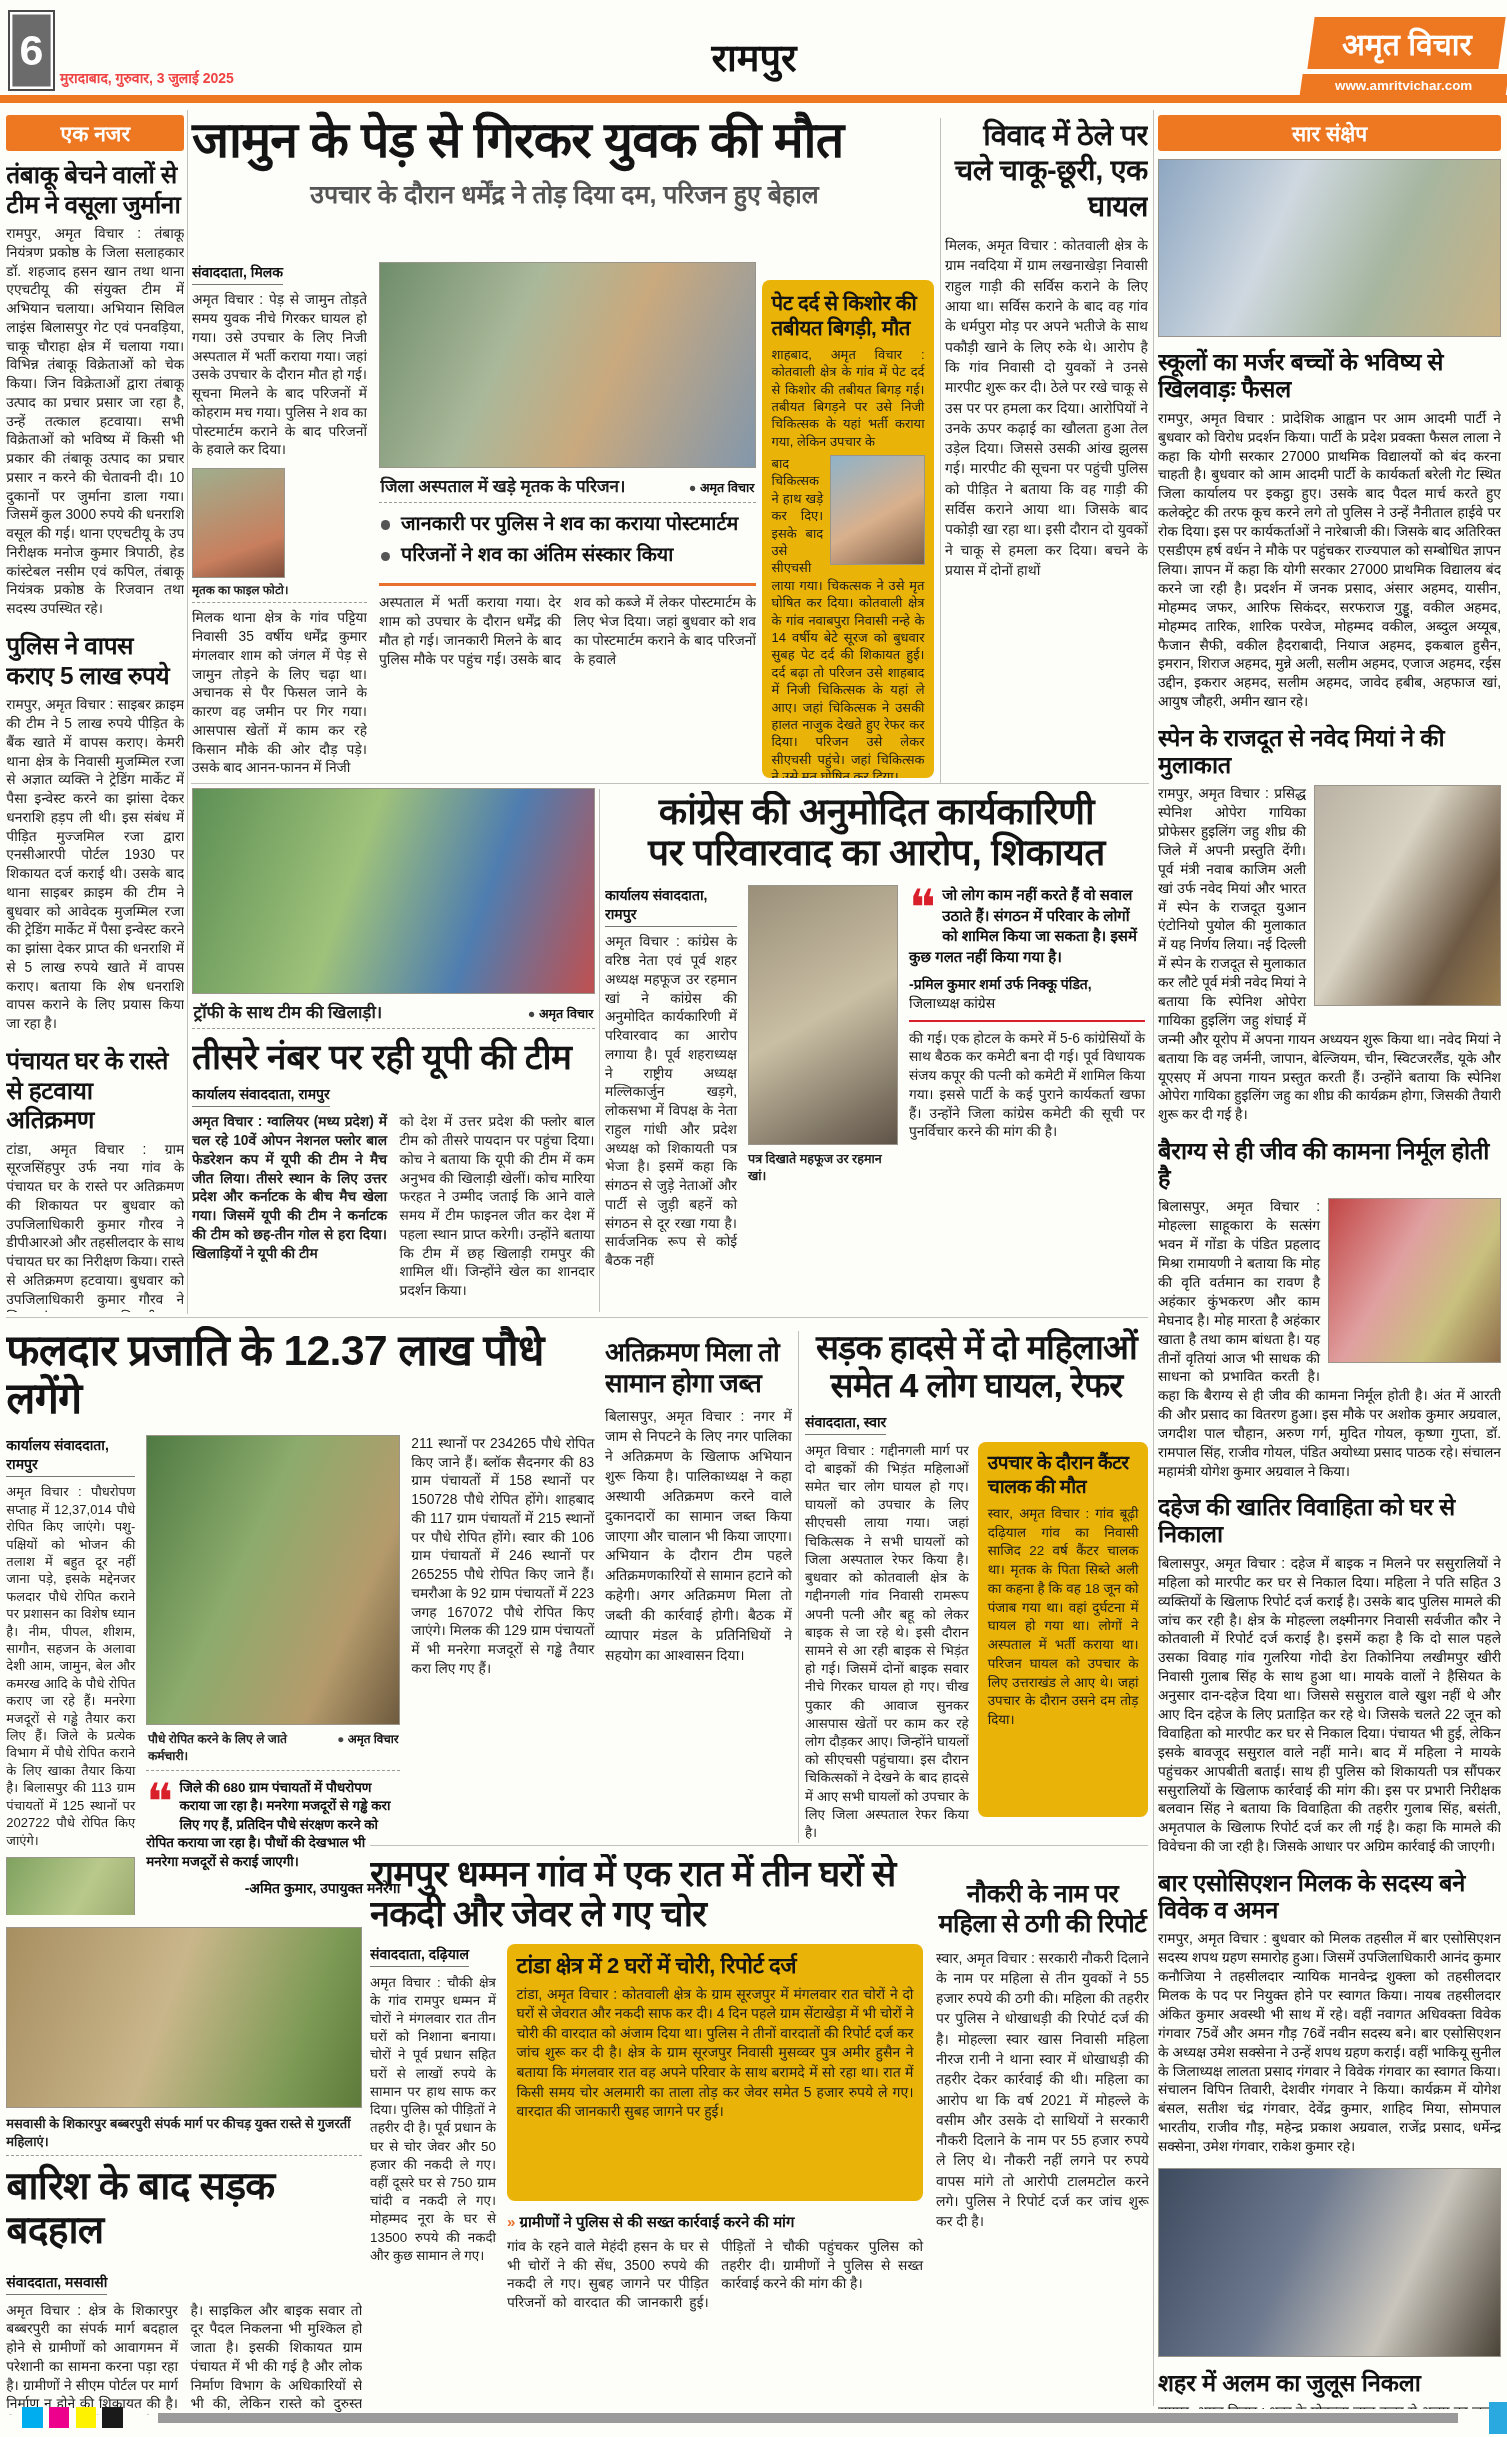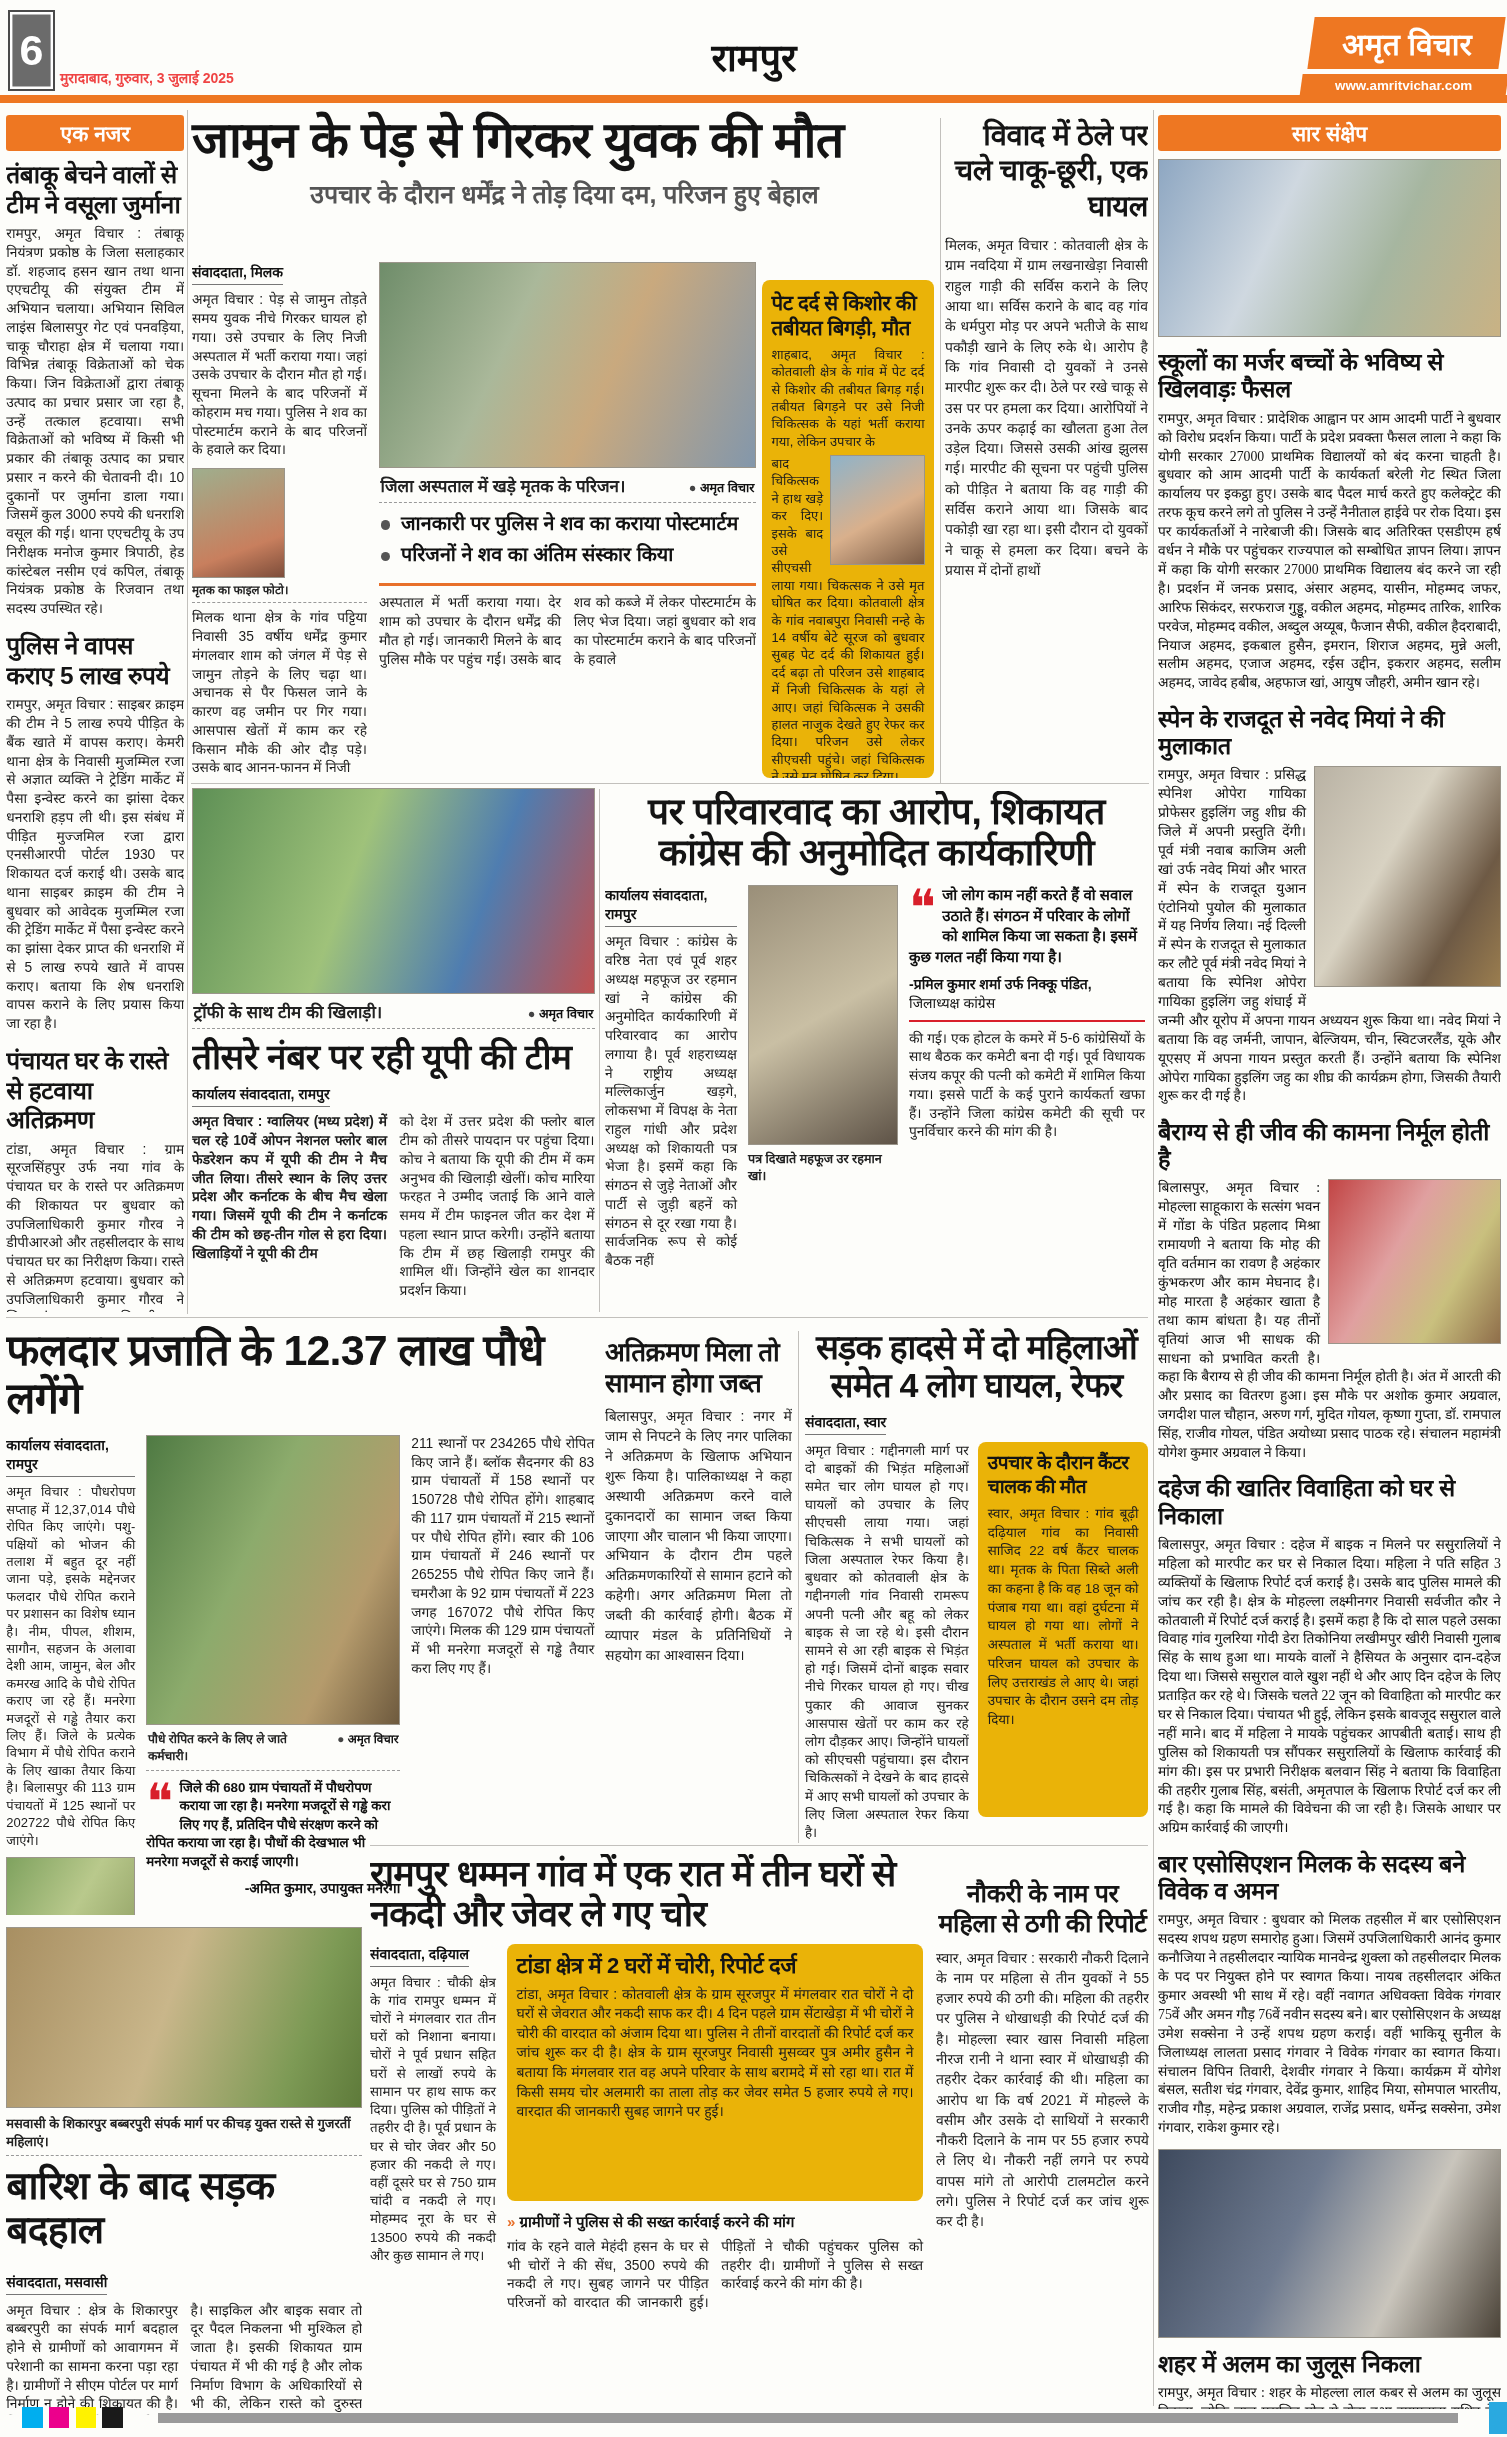--- a/index.html
+++ b/index.html
@@ -42,21 +42,21 @@
   .graybox{background:#eab308;border-radius:7.9px;padding:9.5px 9.5px;box-sizing:border-box;}
   .quote-mark{float:left;color:#d81f2a;font-size:50px;line-height:.8;margin:3.2px 6.3px 0 0;font-family:"Liberation Serif",serif;}
   .quote-txt{font-size:15px;font-weight:bold;line-height:1.38;text-align:justify;}
   .quote-attr{font-size:14px;font-weight:bold;margin-top:6.3px;}
   .quote-attr .role{font-weight:normal;}
   .quote-blk{border-bottom:2.4px solid #d81f2a;padding-bottom:7.9px;}
   .subhead-bullet{font-size:15px;font-weight:bold;line-height:1.3;margin-bottom:6.3px;}
   .subhead-bullet::before{content:"» ";color:#e8702a;}
   .rr-story{margin-top:12.6px;}
   .rr-head{font-size:23.6px;font-weight:bold;line-height:1.15;letter-spacing:-0.2px;margin-bottom:6.3px;}
-  .rr-body{font-size:13.8px;line-height:1.37;text-align:justify;font-family:Liberation Serif, serif;}
+  .rr-body{font-size:13.8px;line-height:1.37;text-align:justify;}
   .clip{overflow:hidden;}
   .mark{width:20.5px;height:20.5px;display:inline-block;margin-right:6.3px;}
 </style>
 </head>
 <body>
 
 <div id="page">
 
   <div class="abs" style="left:0;top:0;width:1508px;height:104px;">
     <div class="abs" style="left:7.9px;top:9.5px;width:43px;height:77px;background:#6b6b6b;border:2.4px solid #4a4a4a;box-shadow:inset 0 0 0 2.4px #fff;display:flex;align-items:center;justify-content:center;">
@@ -149,22 +149,22 @@
     </div>
     <div class="hl hl-md" style="font-size:35px;">तीसरे नंबर पर रही यूपी की टीम</div>
     <div style="margin-top:7.9px;"><span class="byline">कार्यालय संवाददाता, रामपुर</span></div>
     <div style="display:flex;gap:12.6px;">
       <div class="body-txt" style="width:195px;font-weight:bold;">अमृत विचार : ग्वालियर (मध्य प्रदेश) में चल रहे 10वें ओपन नेशनल फ्लोर बाल फेडरेशन कप में यूपी की टीम ने मैच जीत लिया। तीसरे स्थान के लिए उत्तर प्रदेश और कर्नाटक के बीच मैच खेला गया। जिसमें यूपी की टीम ने कर्नाटक की टीम को छह-तीन गोल से हरा दिया। खिलाड़ियों ने यूपी की टीम</div>
       <div class="body-txt" style="width:195px;">को देश में उत्तर प्रदेश की फ्लोर बाल टीम को तीसरे पायदान पर पहुंचा दिया। कोच ने बताया कि यूपी की टीम में कम अनुभव की खिलाड़ी खेलीं। कोच मारिया फरहत ने उम्मीद जताई कि आने वाले समय में टीम फाइनल जीत कर देश में पहला स्थान प्राप्त करेगी। उन्होंने बताया कि टीम में छह खिलाड़ी रामपुर की शामिल थीं। जिन्होंने खेल का शानदार प्रदर्शन किया।</div>
     </div>
   </div>
 
   <div class="abs clip" style="left:605px;top:791px;width:543px;height:521px;">
+    <div class="hl" style="font-size:37px;text-align:center;">कांग्रेस की अनुमोदित कार्यकारिणी</div>
     <div class="hl" style="font-size:37px;text-align:center;">पर परिवारवाद का आरोप, शिकायत</div>
-    <div class="hl" style="font-size:37px;text-align:center;">कांग्रेस की अनुमोदित कार्यकारिणी</div>
     <div style="display:flex;gap:11px;margin-top:11px;">
       <div style="width:132px;">
         <span class="byline">कार्यालय संवाददाता, रामपुर</span>
         <div class="body-txt">अमृत विचार : कांग्रेस के वरिष्ठ नेता एवं पूर्व शहर अध्यक्ष महफूज उर रहमान खां ने कांग्रेस की अनुमोदित कार्यकारिणी में परिवारवाद का आरोप लगाया है। पूर्व शहराध्यक्ष ने राष्ट्रीय अध्यक्ष मल्लिकार्जुन खड़गे, लोकसभा में विपक्ष के नेता राहुल गांधी और प्रदेश अध्यक्ष को शिकायती पत्र भेजा है। इसमें कहा कि संगठन से जुड़े नेताओं और पार्टी से जुड़ी बहनें को संगठन से दूर रखा गया है। सार्वजनिक रूप से कोई बैठक नहीं</div>
       </div>
       <div style="width:150px;">
         <div class="photo ph-old" style="width:150px;height:260px;"></div>
         <div class="caption" style="margin-top:4.7px;font-size:12.6px;">पत्र दिखाते महफूज उर रहमान खां।</div>
       </div>
       <div style="width:236px;">

